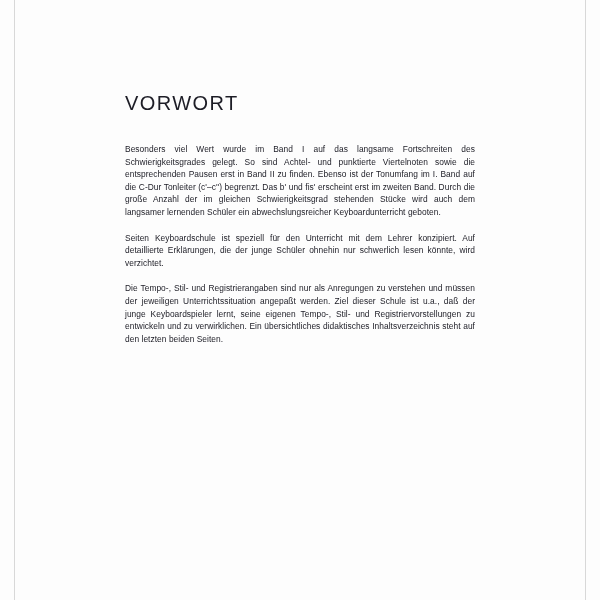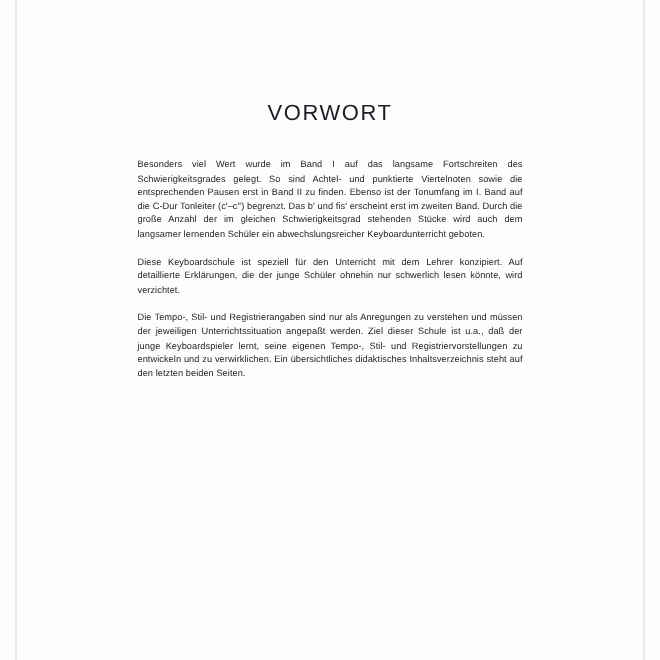--- a/index.html
+++ b/index.html
@@ -39,21 +39,21 @@
   .content {
     position: absolute;
     left: 125px;
     top: 92px;
     width: 350px;
   }
   .doc-title {
     font-size: 20px;
     letter-spacing: 1.4px;
     color: #1d1d26;
-    text-align: center;
+    text-align: left;
     margin: 0 0 28px 0;
     font-weight: 400;
   }
   .para {
     font-size: 8.4px;
     line-height: 12.6px;
     color: #1b1b24;
     text-align: justify;
     margin: 0 0 13px 0;
     letter-spacing: 0.05px;
@@ -66,16 +66,16 @@
 <body>
 
 <div class="page">
   <div class="page-border-left"></div>
   <div class="page-border-right"></div>
 
   <div class="content">
     <h1 class="doc-title">VORWORT</h1>
 
     <p class="para">Besonders viel Wert wurde im Band I auf das langsame Fortschreiten des Schwierigkeitsgrades gelegt. So sind Achtel- und punktierte Viertelnoten sowie die entsprechenden Pausen erst in Band II zu finden. Ebenso ist der Tonumfang im I. Band auf die C-Dur Tonleiter (c'–c'') begrenzt. Das b' und fis' erscheint erst im zweiten Band. Durch die große Anzahl der im gleichen Schwierigkeitsgrad stehenden Stücke wird auch dem langsamer lernenden Schüler ein abwechslungsreicher Keyboardunterricht geboten.</p>
-    <p class="para">Diese Keyboardschule ist speziell für den Unterricht mit dem Lehrer konzipiert. Auf detaillierte Erklärungen, die der junge Schüler ohnehin nur schwerlich lesen könnte, wird verzichtet.</p>
+    <p class="para">Seiten Keyboardschule ist speziell für den Unterricht mit dem Lehrer konzipiert. Auf detaillierte Erklärungen, die der junge Schüler ohnehin nur schwerlich lesen könnte, wird verzichtet.</p>
     <p class="para">Die Tempo-, Stil- und Registrierangaben sind nur als Anregungen zu verstehen und müssen der jeweiligen Unterrichtssituation angepaßt werden. Ziel dieser Schule ist u.a., daß der junge Keyboardspieler lernt, seine eigenen Tempo-, Stil- und Registriervorstellungen zu entwickeln und zu verwirklichen. Ein übersichtliches didaktisches Inhaltsverzeichnis steht auf den letzten beiden Seiten.</p>
   </div>
 </div>
 
 </body></html>

